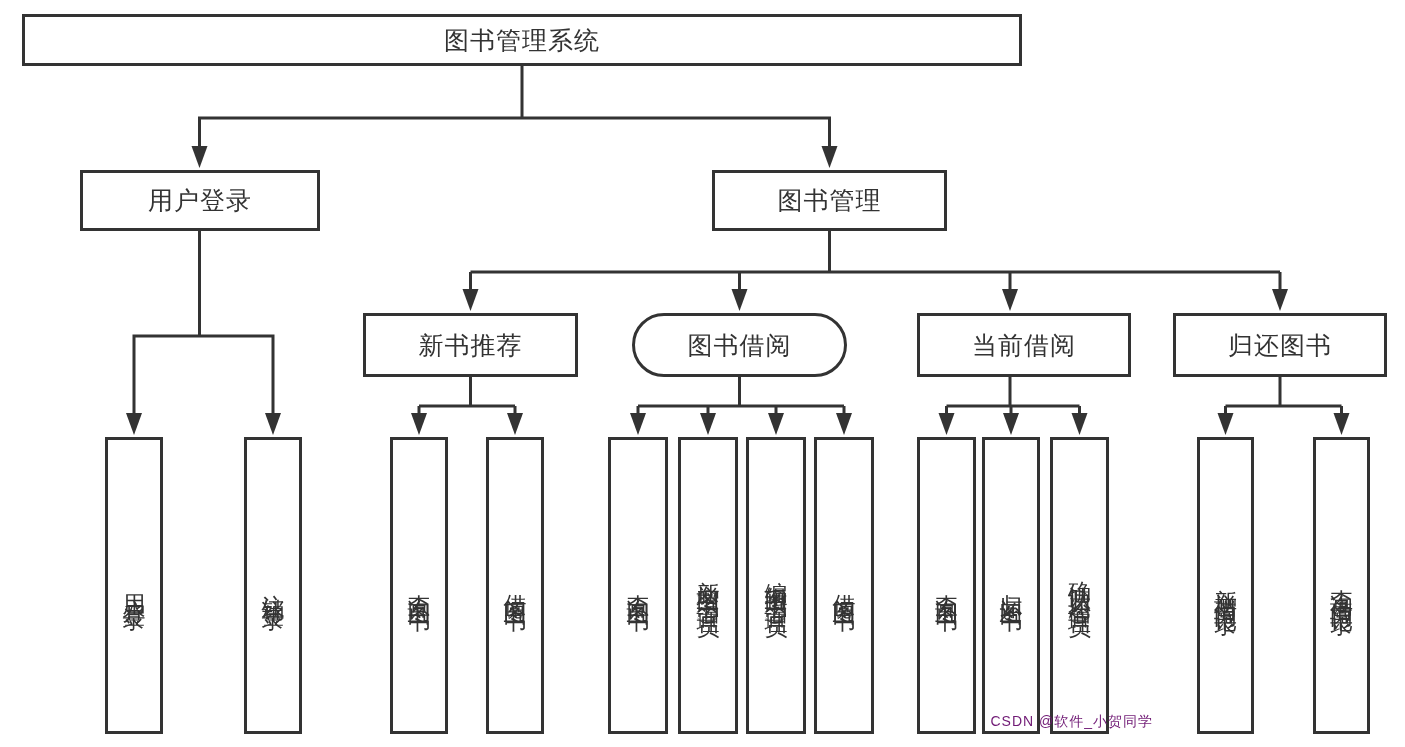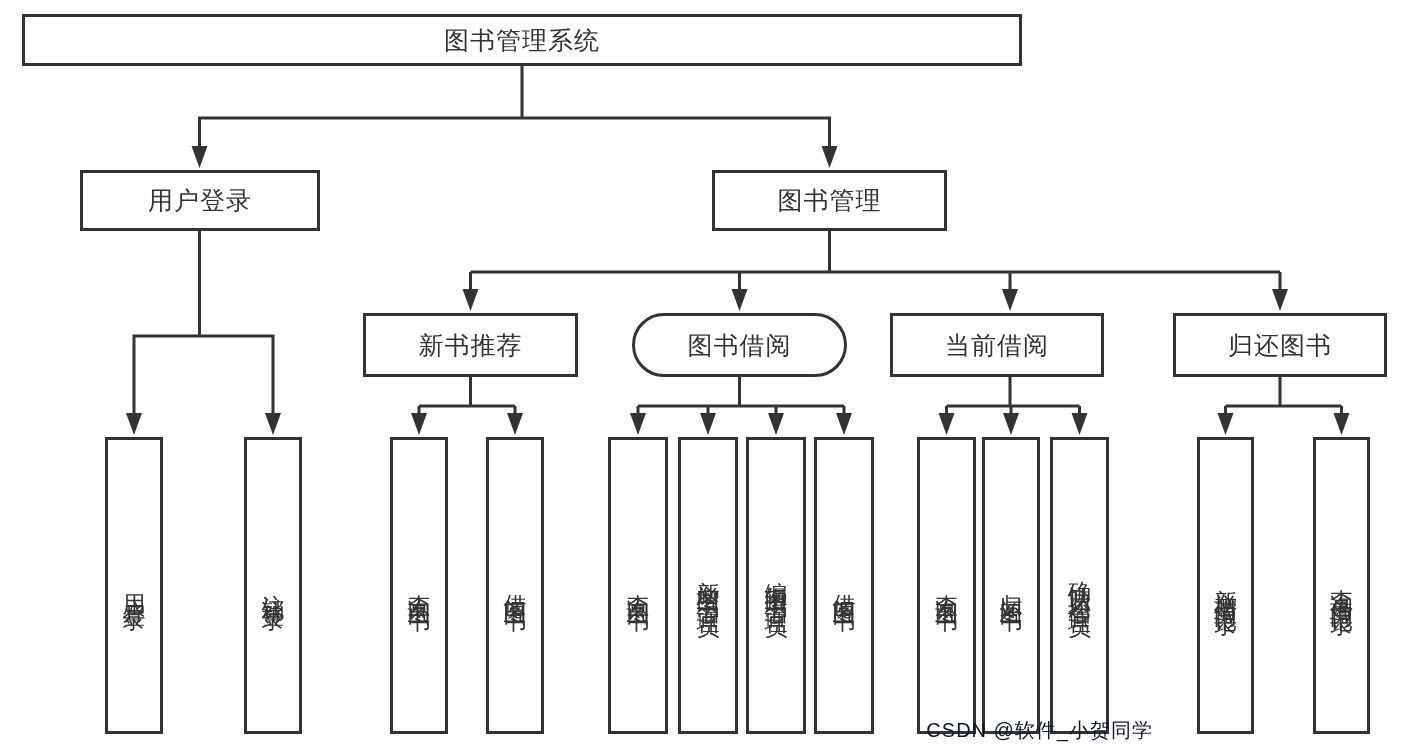--- a/index.html
+++ b/index.html
@@ -51,42 +51,42 @@
   }
   .vnode span { display: inline-block; }
   
   .n-root   { left: 22px;   top: 14px;  width: 1000px; height: 52px; }
   
   .n-l2a    { left: 80px;   top: 170px; width: 240px;  height: 61px; }
   .n-l2b    { left: 712px;  top: 170px; width: 235px;  height: 61px; }
   
   .n-l3a    { left: 363px;  top: 313px; width: 215px;  height: 64px; }
   .n-l3b    { left: 632px;  top: 313px; width: 215px;  height: 64px; border-radius: 32px; }
-  .n-l3c    { left: 890px;  top: 313px; width: 214px;  height: 64px; }
+  .n-l3c    { left: 917px;  top: 313px; width: 214px;  height: 64px; }
   .n-l3d    { left: 1173px; top: 313px; width: 214px;  height: 64px; }
   
   .n-v1  { left: 105px;  width: 58px; }
   .n-v2  { left: 244px;  width: 58px; }
   .n-v3  { left: 390px;  width: 58px; }
   .n-v4  { left: 486px;  width: 58px; }
   .n-v5  { left: 608px;  width: 60px; }
   .n-v6  { left: 678px;  width: 60px; }
   .n-v7  { left: 746px;  width: 60px; }
   .n-v8  { left: 814px;  width: 60px; }
   .n-v9  { left: 917px;  width: 59px; }
   .n-v10 { left: 982px;  width: 58px; }
   .n-v11 { left: 1050px; width: 59px; }
   .n-v12 { left: 1197px; width: 57px; }
   .n-v13 { left: 1313px; width: 57px; }
   .watermark {
     position: absolute;
     right: 6px;
-    bottom: 3px;
-    font-size: 20px;
-    color: #0f172a;
+    bottom: 16px;
+    font-size: 14px;
+    color: #701a75;
     letter-spacing: 1px;
     z-index: 3;
     white-space: nowrap;
   }
 </style>
 </head>
 <body>
 
 <div class="canvas">
 

